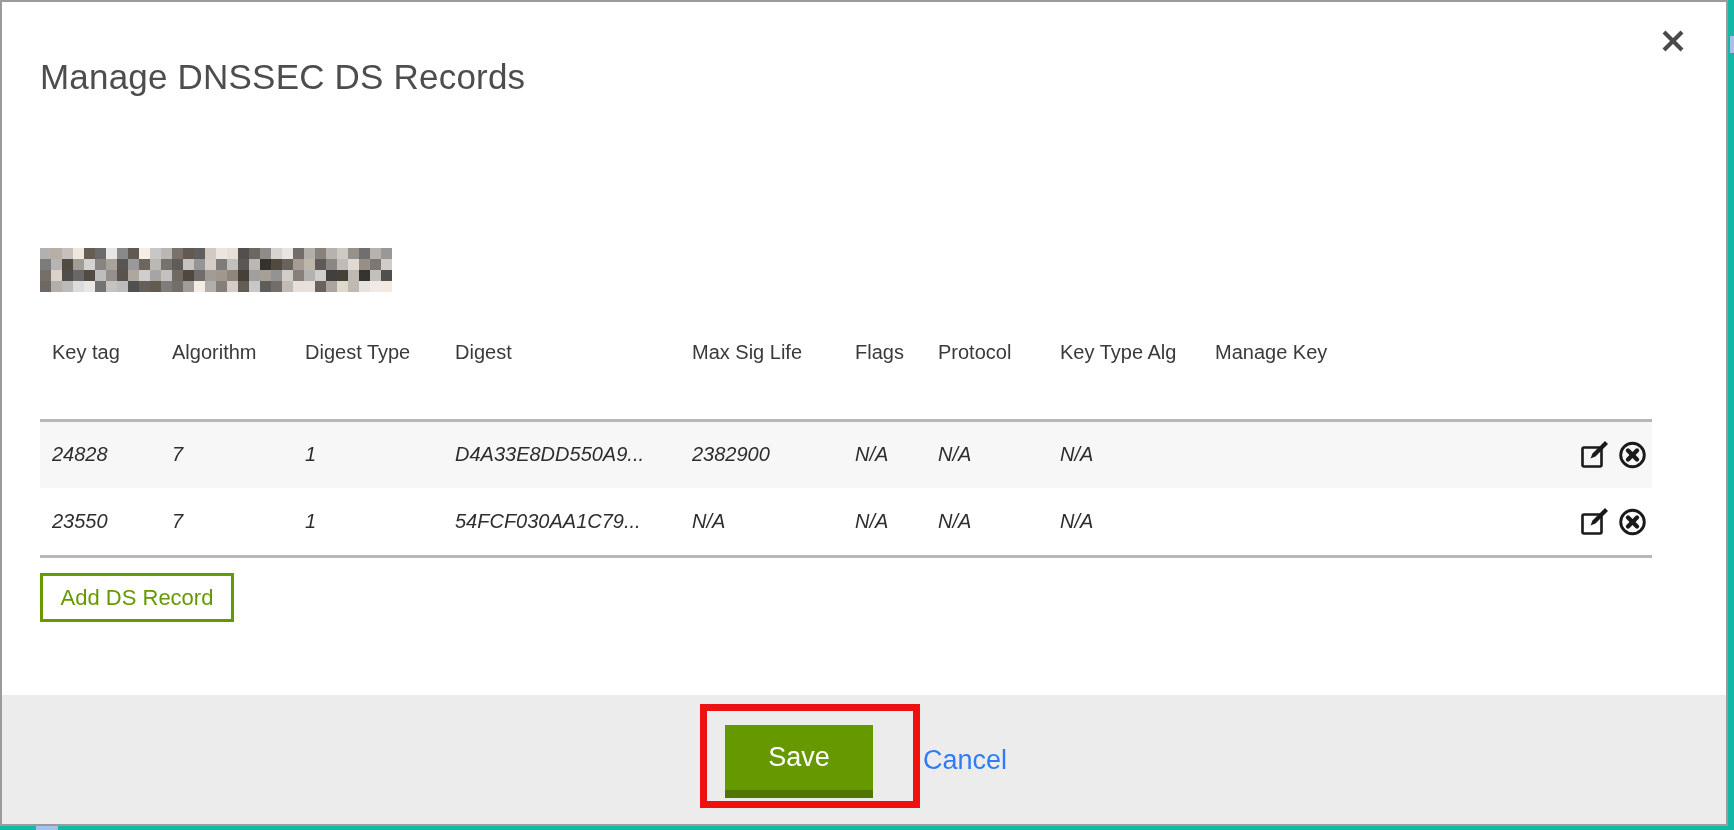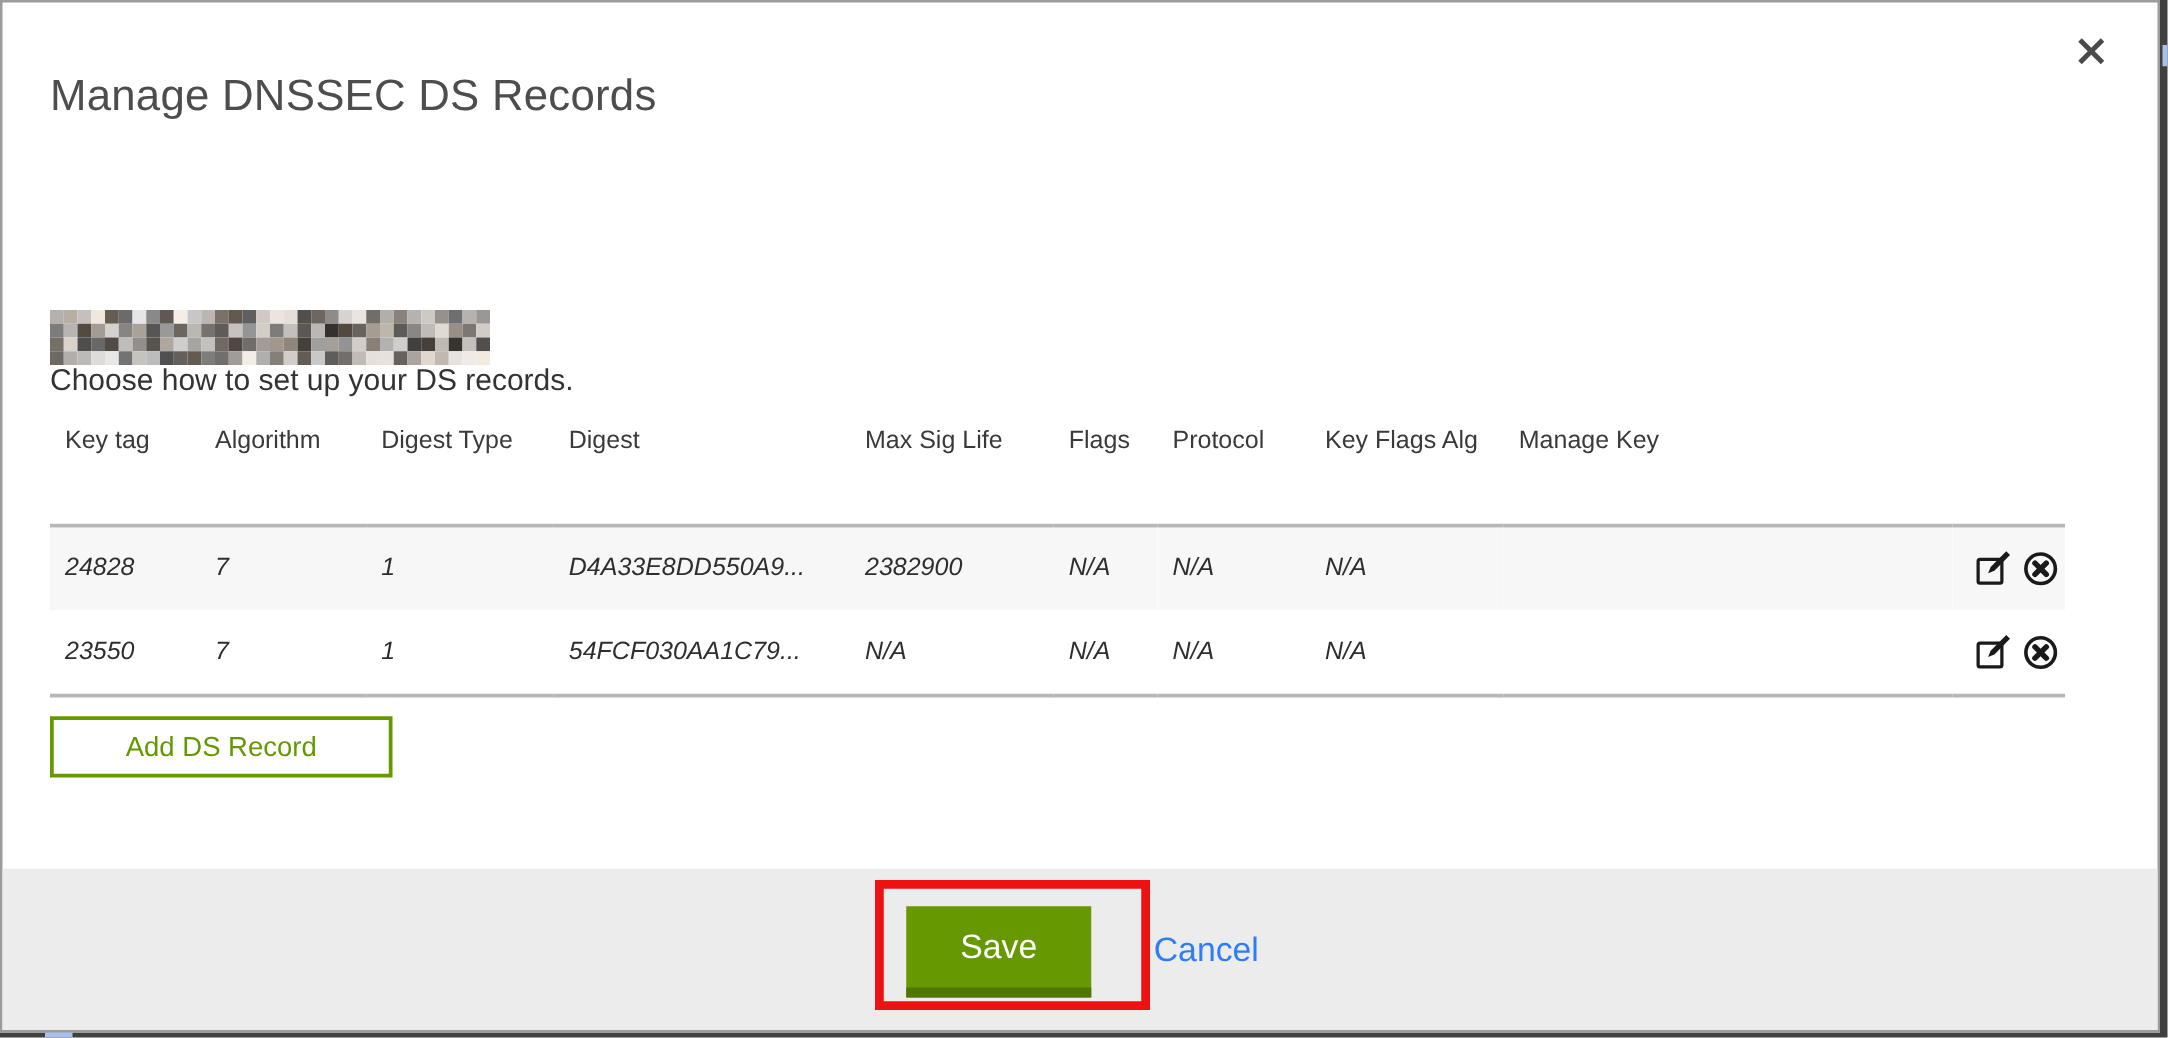--- a/index.html
+++ b/index.html
@@ -1,17 +1,17 @@
 <!DOCTYPE html>
 <html style="--accent-green: #669900; --green-dark: #4e7600; --annotation-red: #ee1111; --link-blue: #2e7df6; --footer-bg: #ececec; --row-alt-bg: #f7f7f7; --table-border: #b7b7b7; --modal-border: #9b9b9b; --title-text: #4d4d4d; --body-text: #333333;"><head>
 <meta charset="utf-8">
 <style>
   * { box-sizing: border-box; }
   body { margin: 0; background: #fff; font-family: "Liberation Sans", sans-serif; }
-  .screen { position: relative; width: 1734px; height: 830px; background: #404040; overflow: hidden; }
+  .screen { position: relative; width: 1734px; height: 830px; background: #14b8a6; overflow: hidden; }
 
   .modal {
     position: absolute; left: 0; top: 0; width: 1728px; height: 826px;
     background: #fff; border: 2px solid var(--modal-border, #9b9b9b);
   }
 
   .title {
     position: absolute; left: 38px; top: 31px;
     font-size: 35px; line-height: 42px; font-weight: 400;
     color: var(--title-text, #4d4d4d); letter-spacing: 0.2px;
@@ -38,21 +38,21 @@
     white-space: nowrap; overflow: hidden;
   }
   .ds-table tbody { border-top: 3px solid var(--table-border, #b7b7b7); border-bottom: 3px solid var(--table-border, #b7b7b7); }
   .ds-table tbody tr { height: 68px; }
   .ds-table td { padding: 0 0 0 12px; vertical-align: middle; white-space: nowrap; overflow: hidden; font-style: italic; }
   .row-odd { background: var(--row-alt-bg, #f7f7f7); }
   .cell-actions { text-align: right; padding-right: 4px !important; }
   .icon-btn { display: inline-block; vertical-align: middle; cursor: pointer; line-height: 0; margin-left: 1px; }
 
   .add-btn {
-    position: absolute; left: 38px; top: 571px; width: 274px; height: 49px;
+    position: absolute; left: 38px; top: 571px; width: 194px; height: 49px;
     background: #fff; border: 3px solid var(--accent-green, #669900);
     color: var(--accent-green, #669900); font-size: 22px; font-family: inherit;
     text-align: center; line-height: 41px; cursor: pointer; padding: 0;
   }
 
   .modal-footer {
     position: absolute; left: 0; top: 693px; width: 1724px; height: 129px;
     background: var(--footer-bg, #ececec);
   }
   .annotation-rect {
@@ -213,21 +213,20 @@
         <i style="background: rgb(230, 225, 220);"></i>
         <i style="background: rgb(104, 98, 92);"></i>
         <i style="background: rgb(169, 164, 159);"></i>
         <i style="background: rgb(224, 215, 205);"></i>
         <i style="background: rgb(191, 185, 178);"></i>
         <i style="background: rgb(229, 226, 223);"></i>
         <i style="background: rgb(239, 234, 230);"></i>
         <i style="background: rgb(242, 233, 223);"></i>
       </div>
 
-    <div class="instruction">Choose how to set up your DS records.</div>
 
     <table class="ds-table">
       <colgroup>
         <col style="width:120px">
           <col style="width:133px">
           <col style="width:150px">
         <col style="width:237px">
           <col style="width:163px">
           <col style="width:83px">
         <col style="width:122px">
@@ -237,21 +236,21 @@
       </colgroup>
       <thead>
         <tr>
           <th>Key tag</th>
           <th>Algorithm</th>
           <th>Digest Type</th>
           <th>Digest</th>
           <th>Max Sig Life</th>
           <th>Flags</th>
           <th>Protocol</th>
-          <th>Key Flags Alg</th>
+          <th>Key Type Alg</th>
           <th>Manage Key</th>
           <th></th>
         </tr>
       </thead>
       <tbody>
         <tr class="row-odd">
           <td>24828</td>
           <td>7</td>
           <td>1</td>
           <td>D4A33E8DD550A9...</td>

